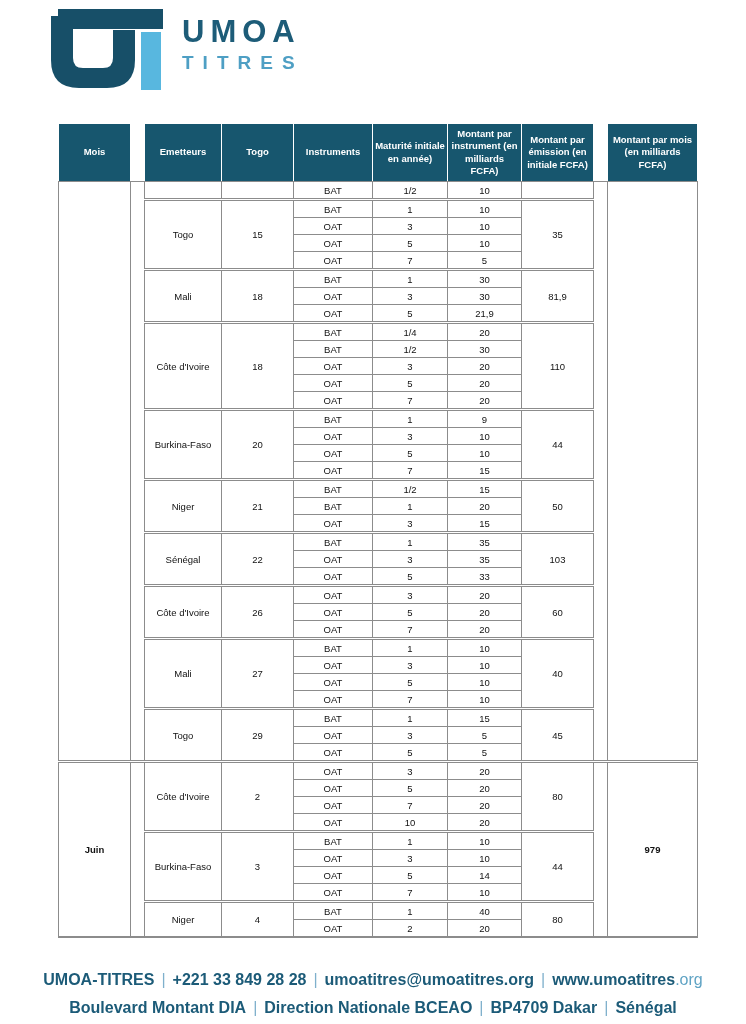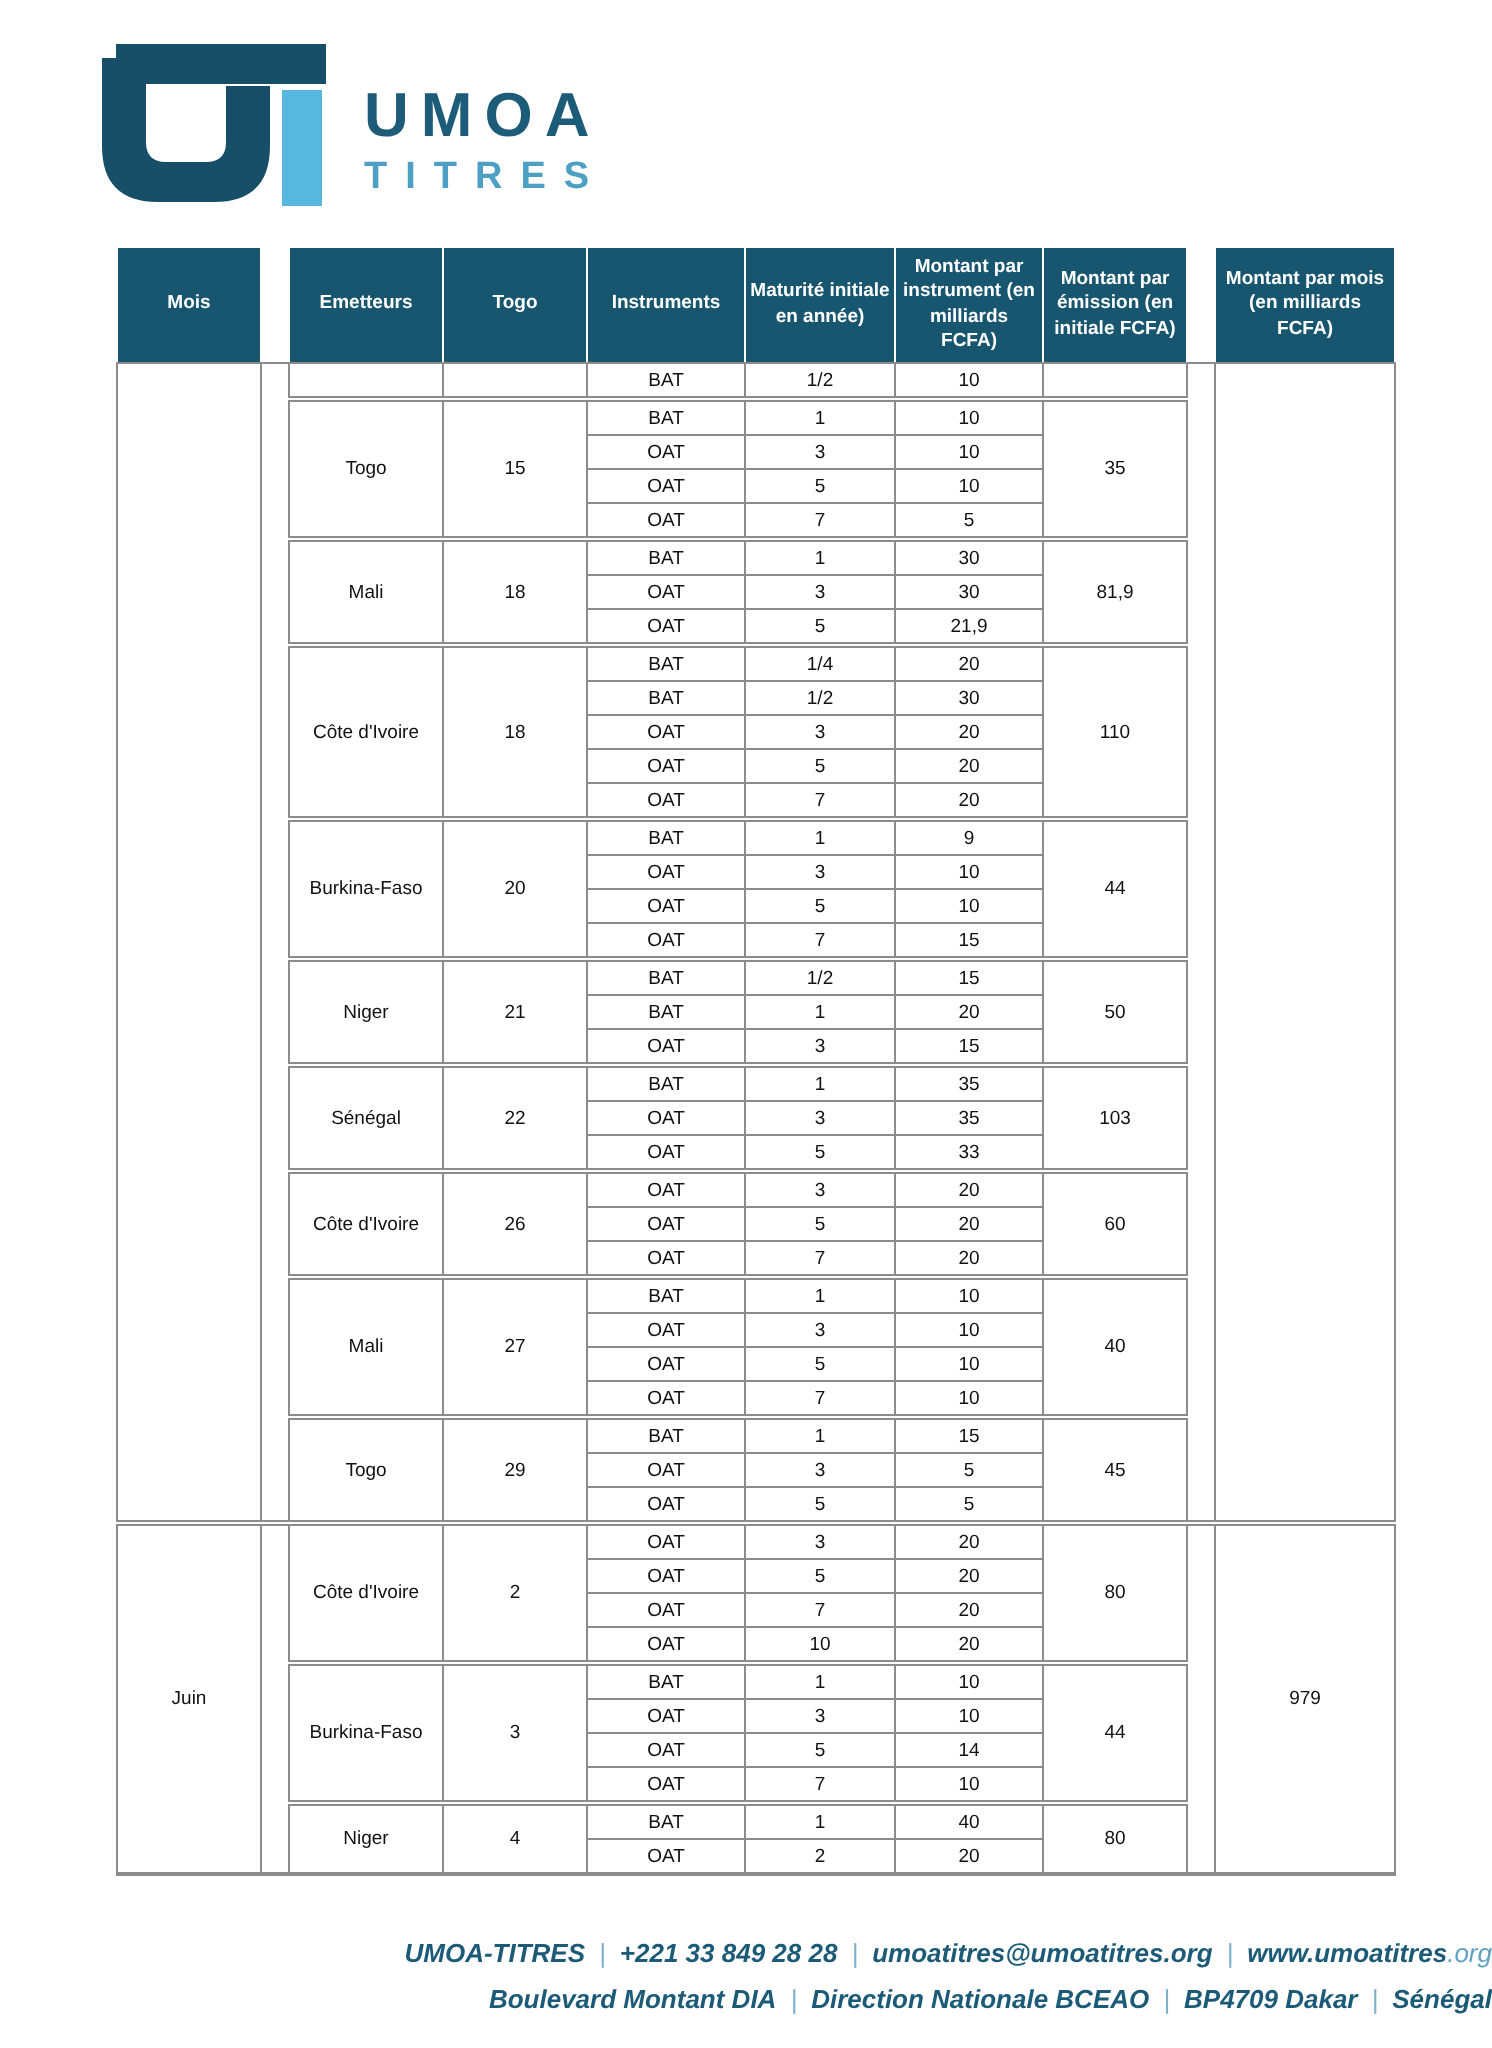--- a/index.html
+++ b/index.html
@@ -3,21 +3,21 @@
 <meta charset="utf-8">
 <style>
   html,body { margin:0; padding:0; background:#e8e8e8; }
   .page {
     position:relative; width:746px; height:1024px; margin:0 auto;
     background:#ffffff; overflow:hidden;
     font-family:"Liberation Sans","DejaVu Sans",sans-serif;
   }
 
   
-  .logo { position:absolute; left:40px; top:19px; display:flex; align-items:center; }
+  .logo { position:absolute; left:40px; top:6px; display:flex; align-items:flex-start; }
   .logo-mark { width:126px; height:92px; }
   .logo-text { margin-left:16px; margin-top:10px; }
   .logo-umoa   { font-size:31px; font-weight:800; letter-spacing:6px; color:#1D5C78; line-height:1; }
   .logo-titres { font-size:19px; font-weight:700; letter-spacing:9px; color:#4E9FC4; line-height:1; margin-top:6px; }
 
   
   .cal {
     position:absolute; left:58px; top:123px; width:639px;
     border-collapse:collapse; table-layout:fixed;
     border-bottom:2px solid #8C8C8C;
@@ -29,26 +29,26 @@
     height:55px; padding:1px 2px;
   }
   .cal th.hspc { background:transparent; border:none; border-bottom:1px solid #8C8C8C; }
   .cal td {
     border:1px solid #8C8C8C; font-size:9.5px; color:#111111;
     text-align:center; vertical-align:middle; height:16px; padding:0 2px;
     background:#ffffff;
   }
   .cal tr.group-start td { border-top:3px double #8C8C8C; }
   .cal tr.month-start td { border-top:3px double #8C8C8C; }
-  .cal td.bold { font-weight:400; }
+  .cal td.bold { font-weight:700; }
 
   
   .footer {
-    position:absolute; left:0; right:0; top:966px; text-align:right;
-    color:#1C5B78; font-size:13px; font-weight:600; line-height:1.75;font-style:italic;
+    position:absolute; left:0; right:0; top:966px; text-align:center;
+    color:#1C5B78; font-size:16px; font-weight:600; line-height:1.75;
   }
   .f-sep { color:#7FB0CC; font-weight:400; padding:0 7px; }
   .f-bold { font-weight:800; }
   .f-suffix { color:#5FA3C4; font-weight:400; }
 </style>
 </head>
 <body>
 
 <div class="page">
 

